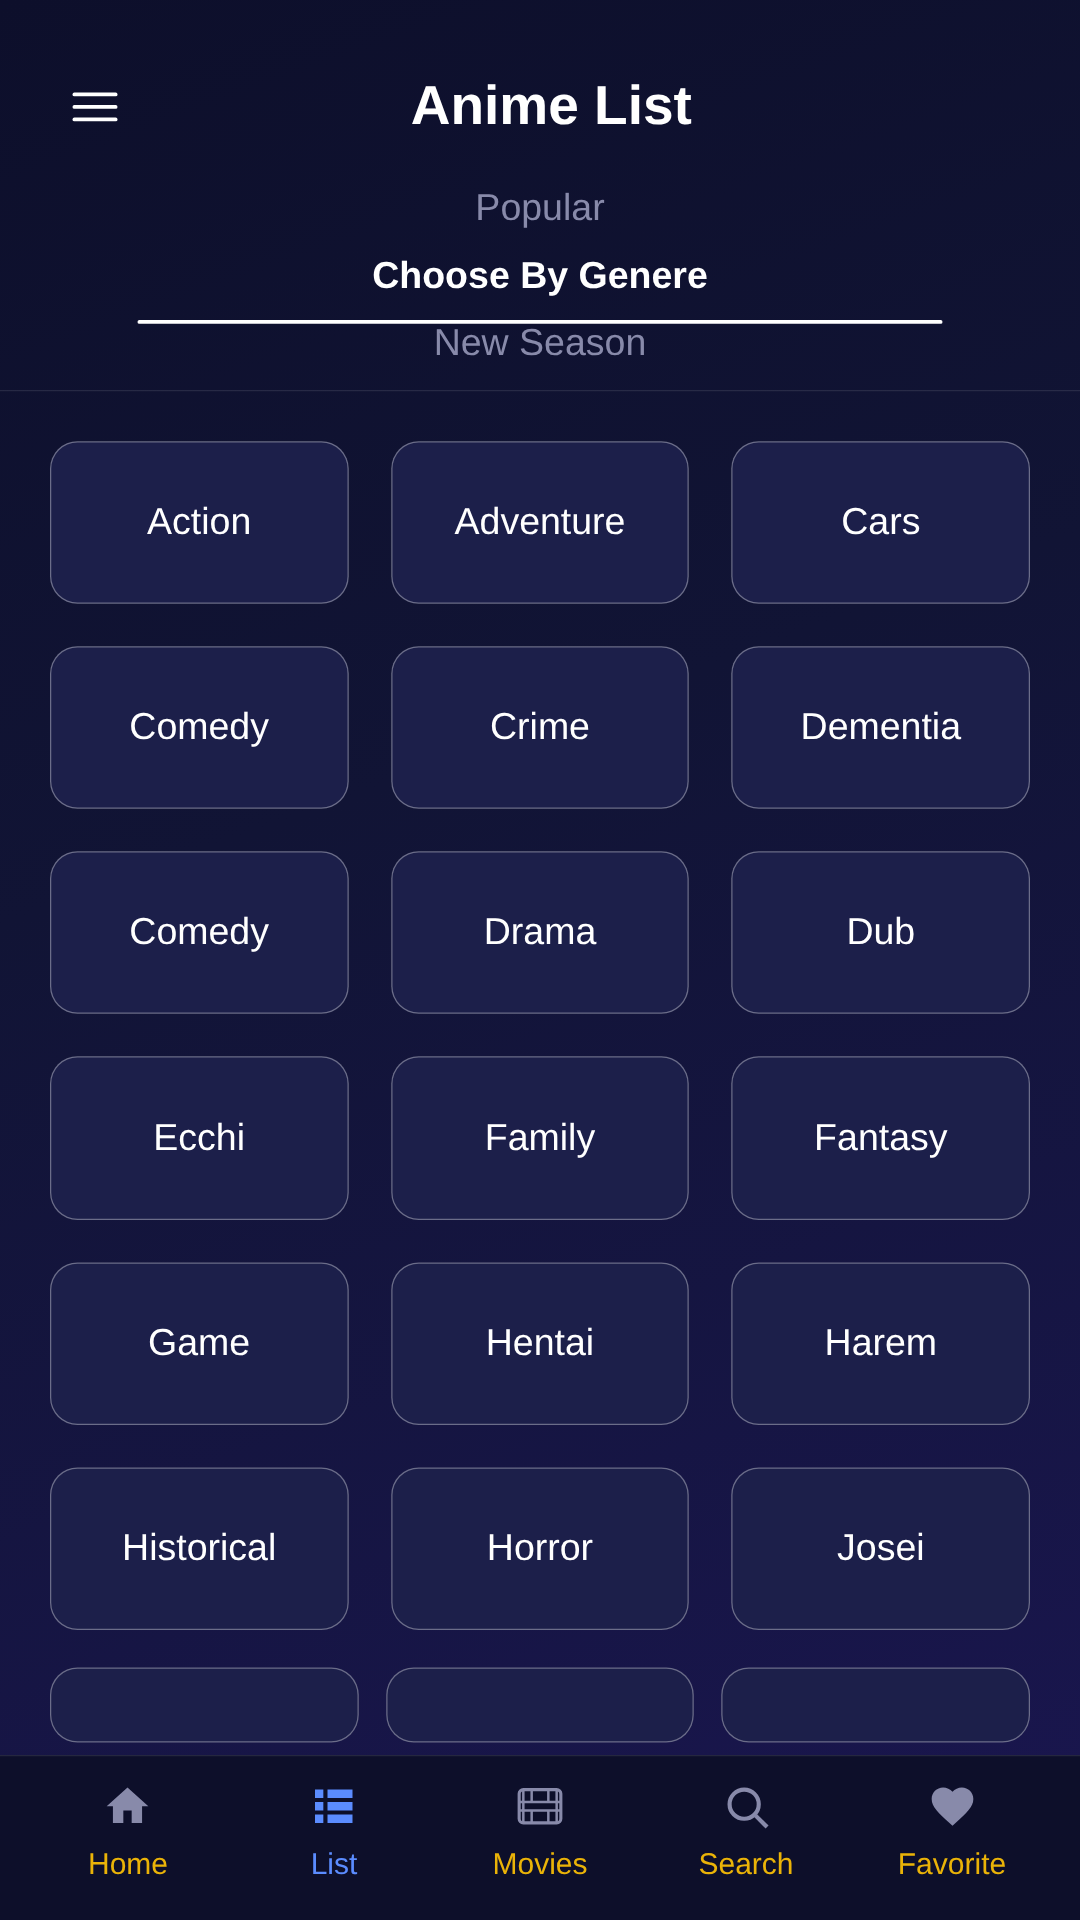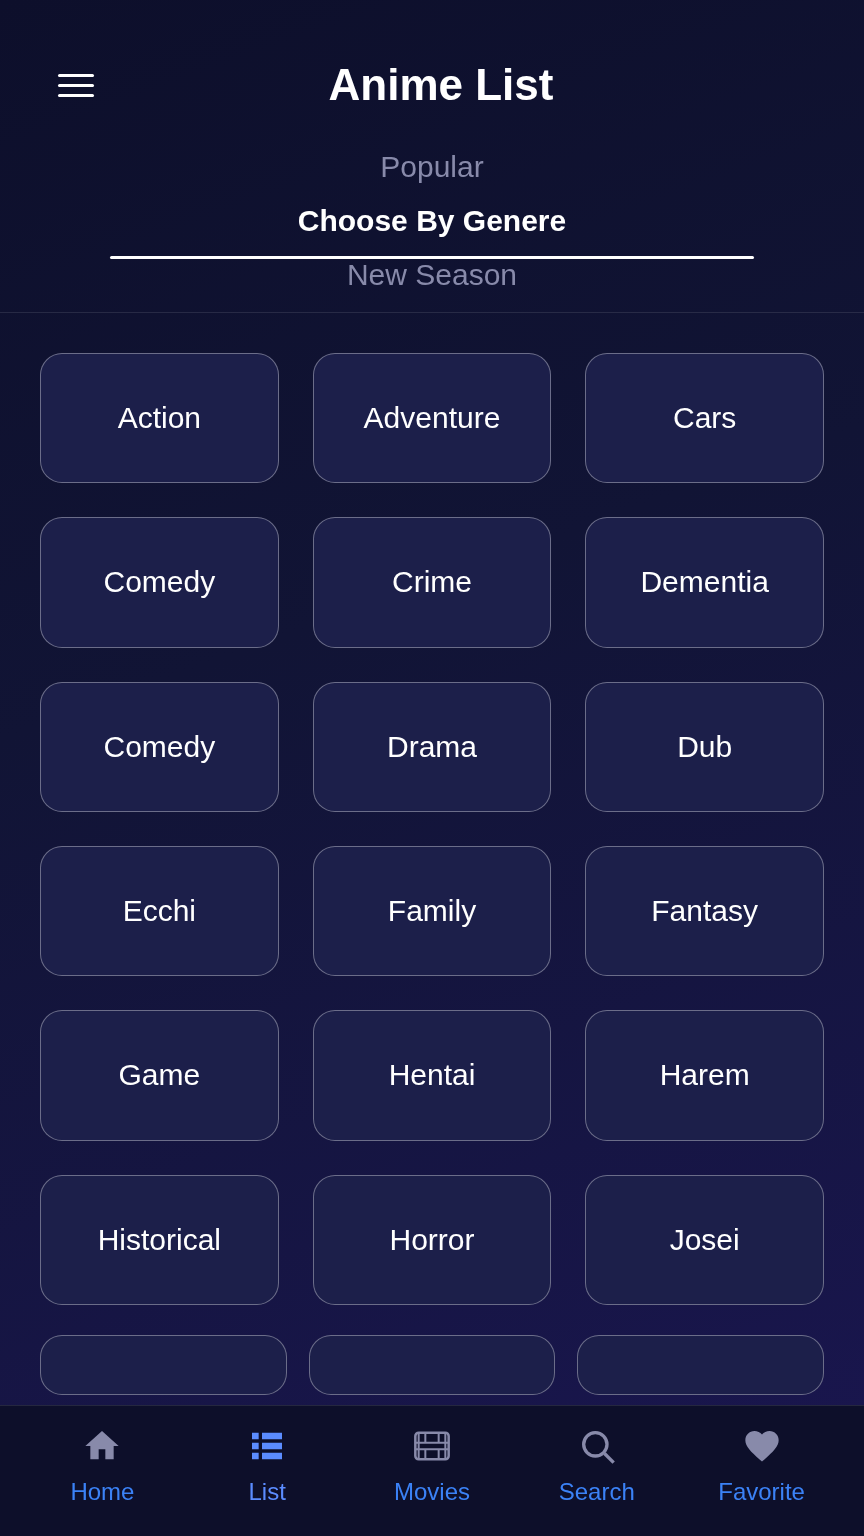--- a/index.html
+++ b/index.html
@@ -137,21 +137,21 @@
     .nav-item {
       display: flex;
       flex-direction: column;
       align-items: center;
       gap: 8px;
       cursor: pointer;
       flex: 1;
     }
     .nav-label {
       font-size: 24px;
-      color: #3b82f6;
+      color: #eab308;
     }
     .nav-label.active {
       color: #5b8cff;
     }
 
     
     .icon-svg {
       width: 40px;
       height: 40px;
     }

